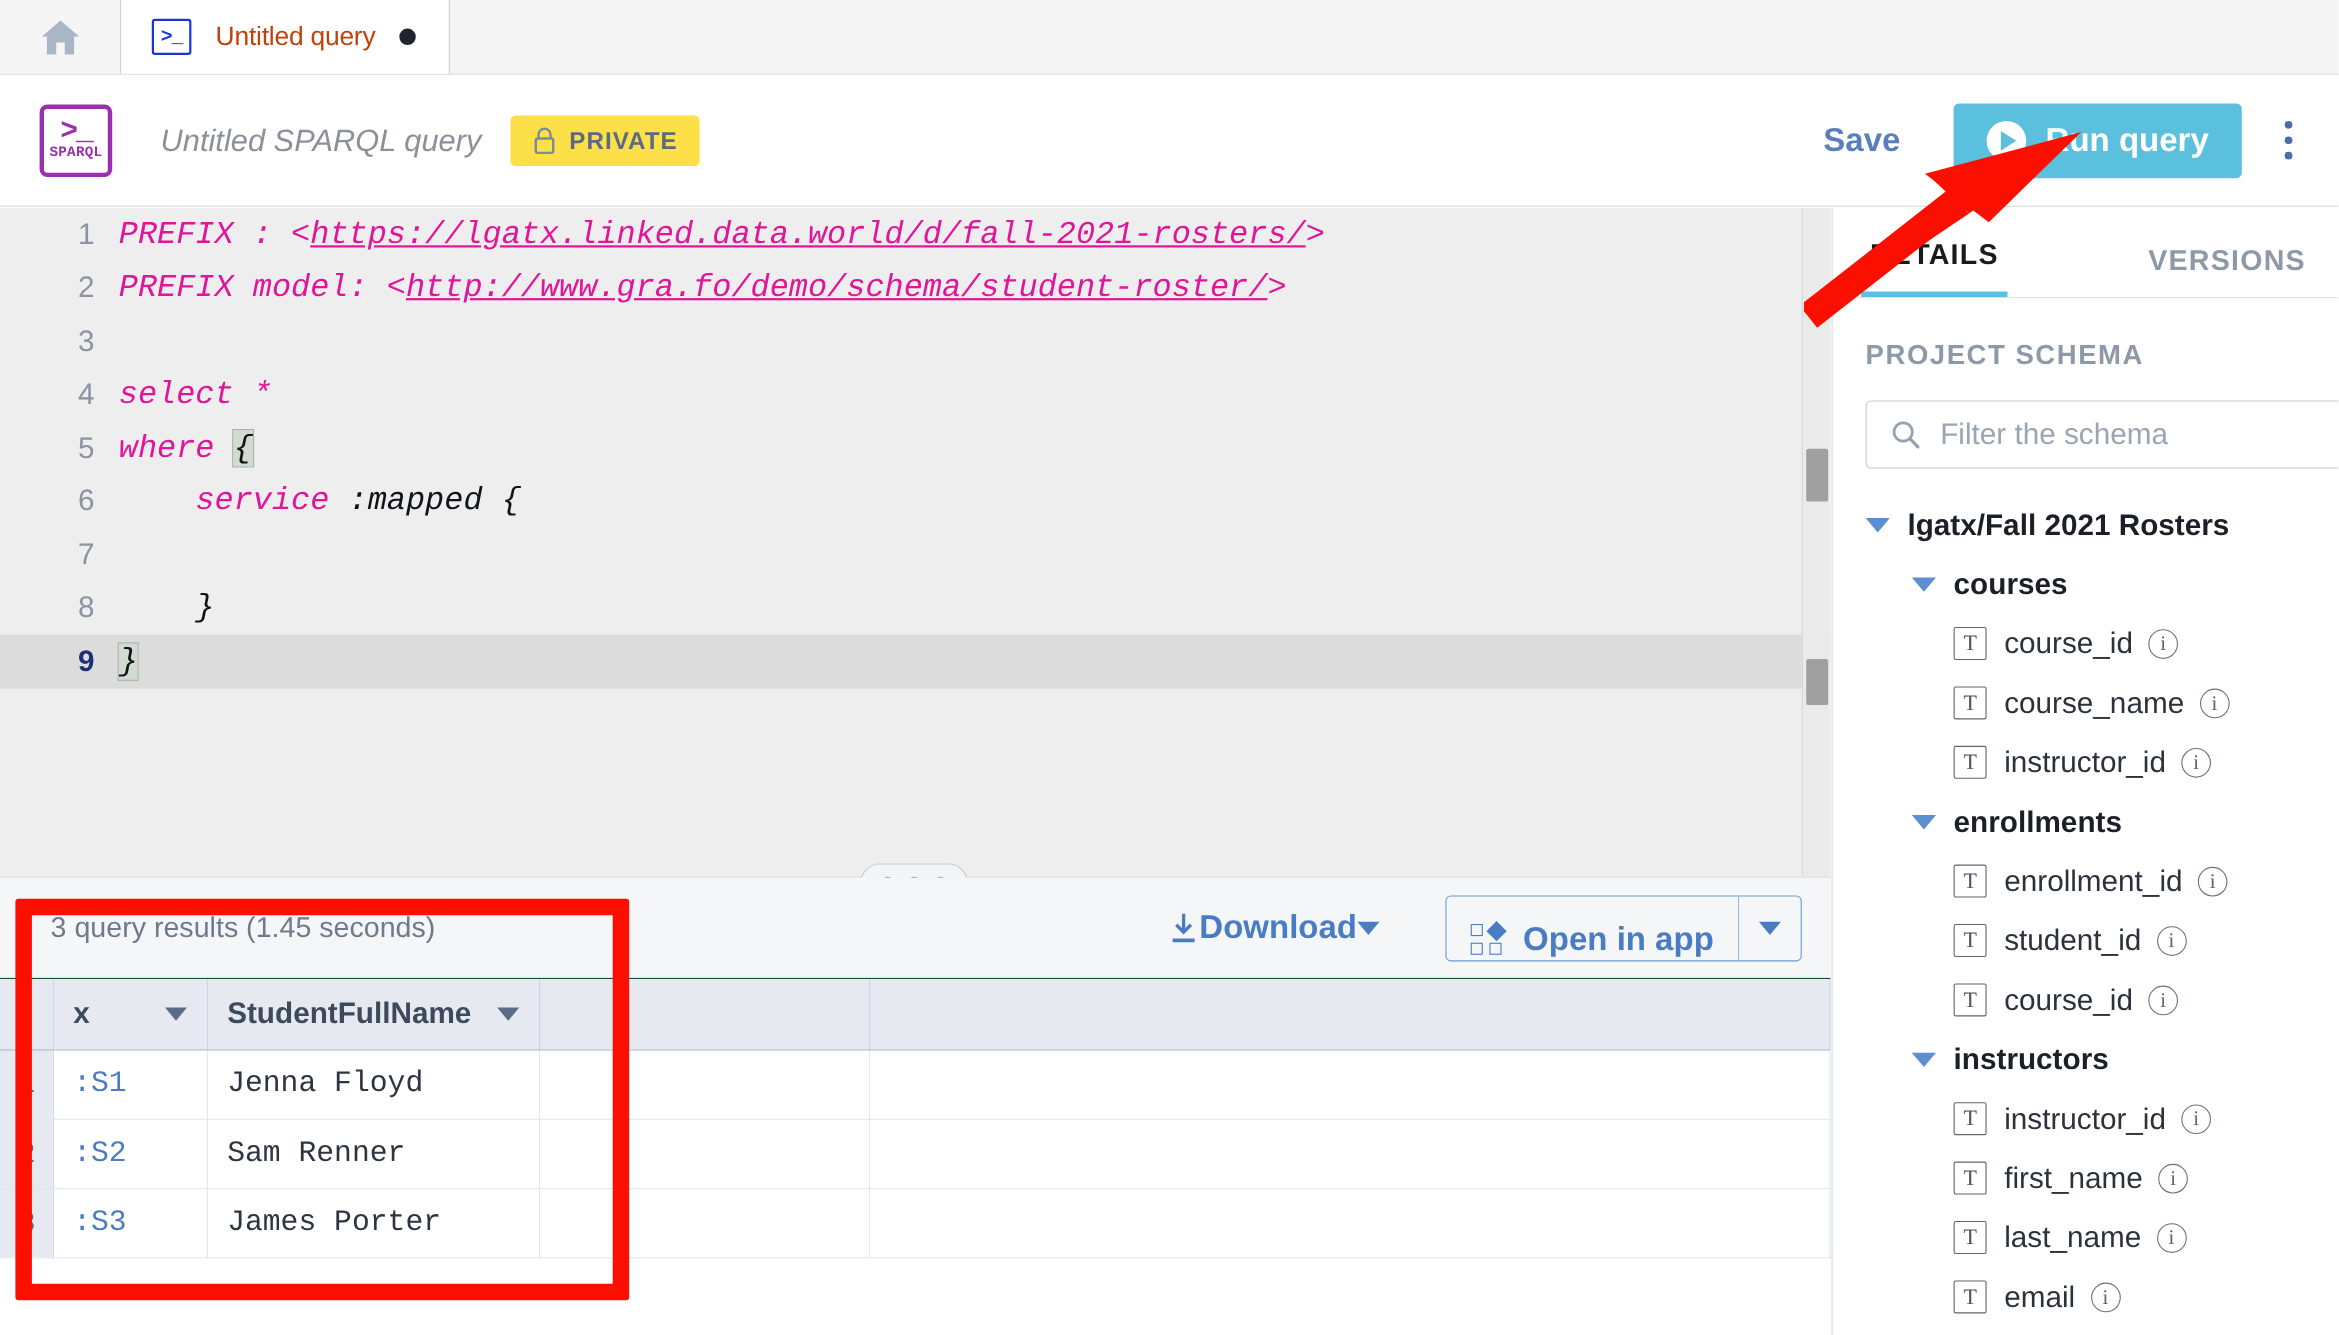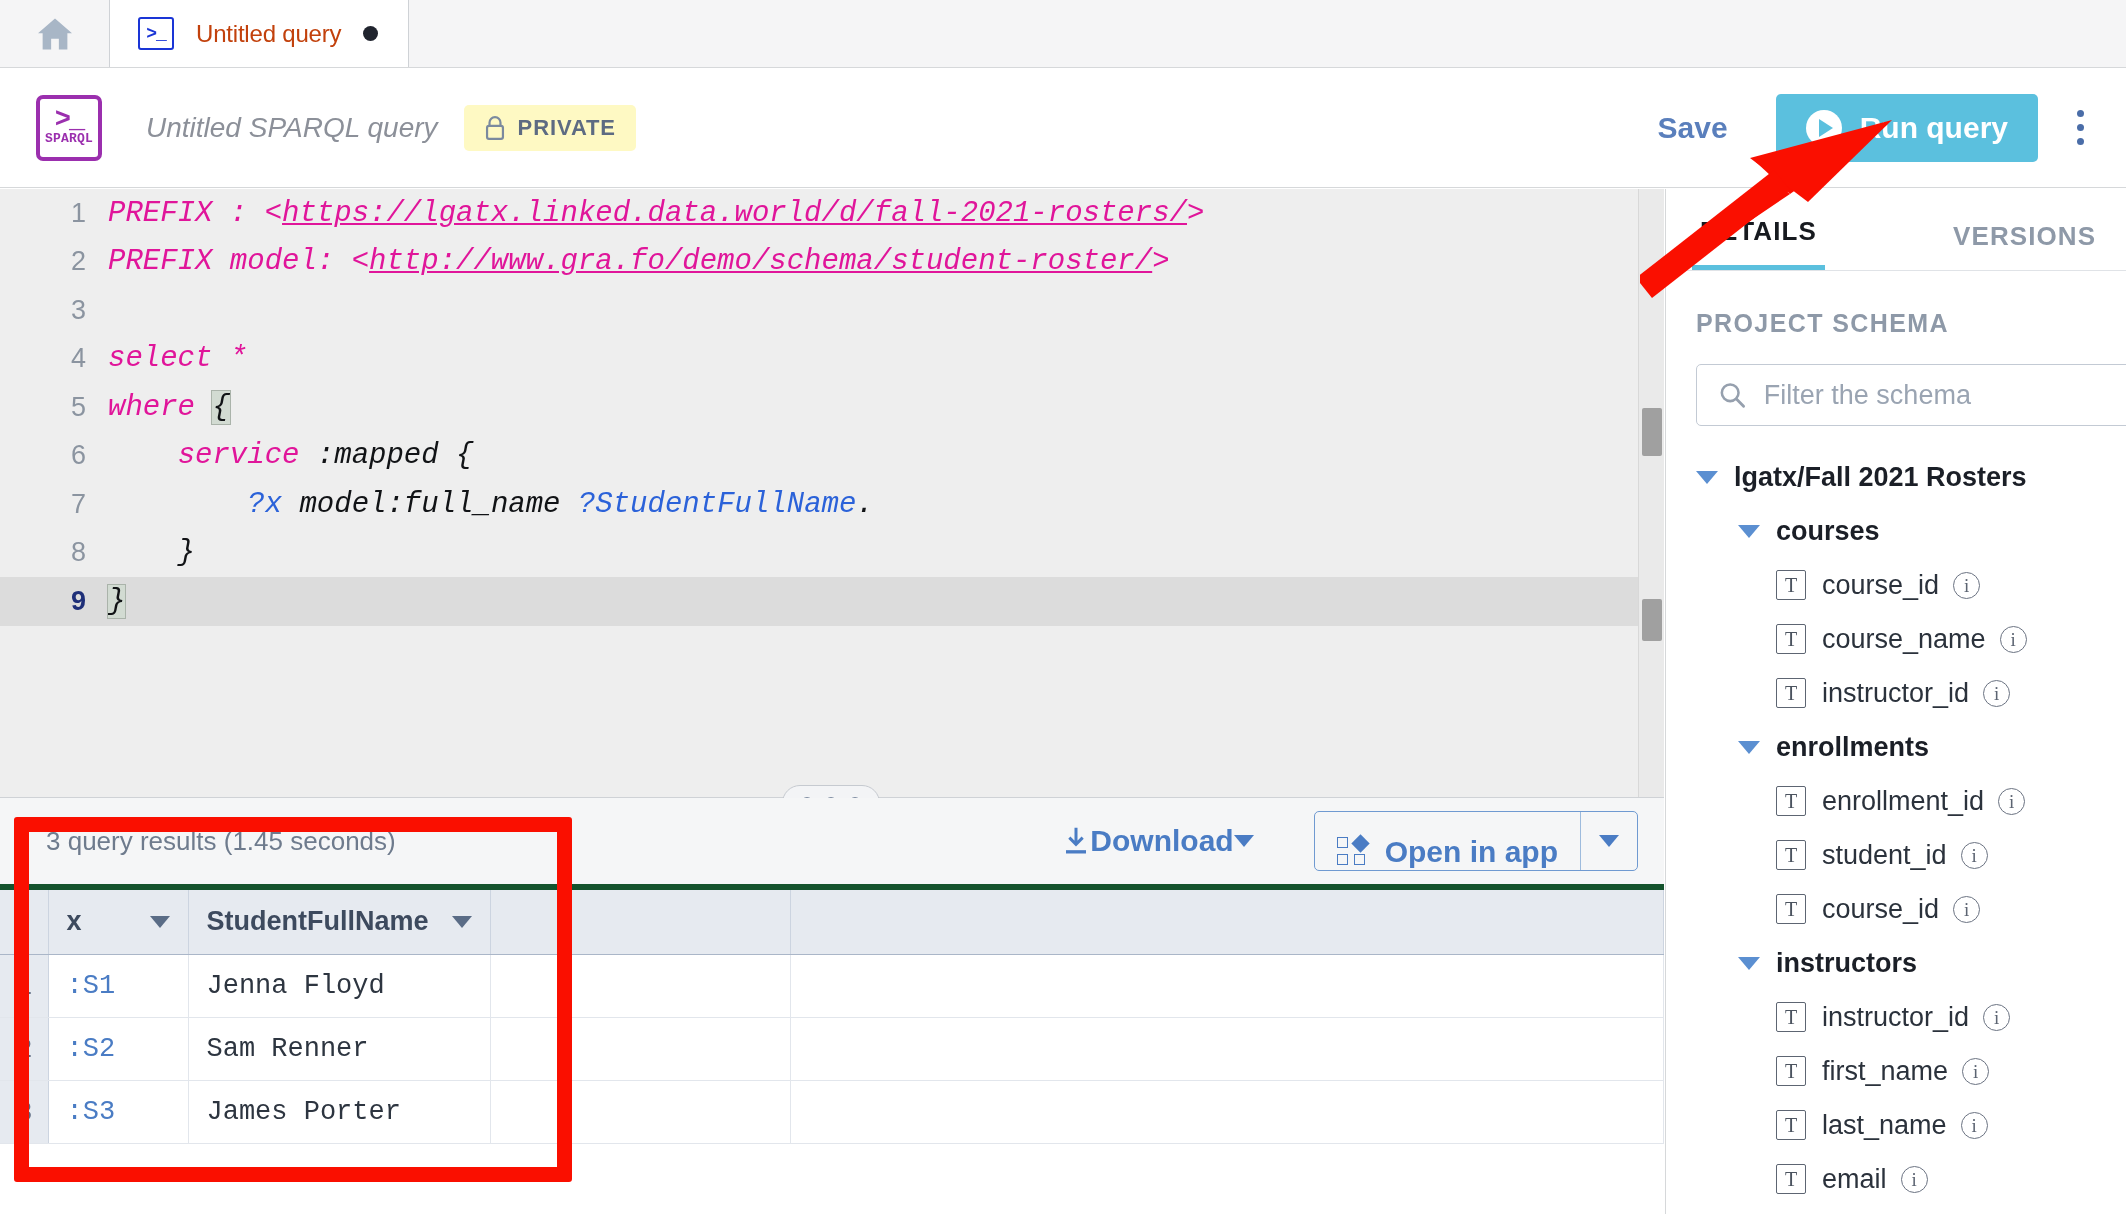--- a/index.html
+++ b/index.html
@@ -59,21 +59,21 @@
     color: #9b2fae; flex: none;
   }
   .sparql-logo .gt { font-family: "Liberation Mono", monospace; font-size: 27px; font-weight: bold; line-height: 0.85; letter-spacing: -2px; }
   .sparql-logo .wd { font-size: 13px; font-weight: bold; line-height: 1.1; letter-spacing: 0.2px; font-family: Liberation Mono, monospace; }
   .qtitle {
     font-size: 28px; font-style: italic; color: #8c9099;
     margin-left: 44px; white-space: nowrap;
   }
   .privacy-badge {
     margin-left: 26px; height: 46px;
-    background: #fef9c3; border-radius: 5px;
+    background: #fde047; border-radius: 5px;
     display: flex; align-items: center; gap: 12px;
     padding: 0 20px;
     color: #5d6b82; font-size: 22px; font-weight: bold; letter-spacing: 0.9px;
   }
   .qh-spacer { flex: 1 1 auto; }
   .save-btn {
     color: #5a7fbc; font-size: 30px; font-weight: bold;
     padding: 10px 22px; cursor: pointer; white-space: nowrap;
   }
   .run-btn {
@@ -152,21 +152,21 @@
   }
   .split-handle i { width: 12px; height: 12px; border-radius: 50%; background: #7d8ba1; }
 
   
   .results-pane {
     position: absolute; left: 0; top: 798px; width: 1664px; height: 416px;
     background: #ffffff;
   }
   .results-bar {
     position: relative; height: 92px; background: #f5f6f7;
-    border-bottom: 6px solid #14532d;
+    border-bottom: 1px solid #14532d;
     display: flex; align-items: center; padding: 0 26px 0 46px;
   }
   .results-count { font-size: 26px; color: #6e7b8d; white-space: nowrap; }
   .rb-spacer { flex: 1 1 auto; }
   .download-btn {
     display: flex; align-items: center; gap: 0;
     color: #4a7cc4; font-size: 30px; font-weight: bold;
     cursor: pointer; padding: 8px 14px; white-space: nowrap;
   }
   .openapp-btn {
@@ -336,21 +336,21 @@
   </div>
 
   <div class="editor-pane">
     <div class="code-area" id="code-area">
         <div class="code-line"><span class="ln">1</span><span class="code-txt"><span class="k-prefix">PREFIX : &lt;</span><span class="k-url">https://lgatx.linked.data.world/d/fall-2021-rosters/</span><span class="k-prefix">&gt;</span></span></div>
         <div class="code-line"><span class="ln">2</span><span class="code-txt"><span class="k-prefix">PREFIX model: &lt;</span><span class="k-url">http://www.gra.fo/demo/schema/student-roster/</span><span class="k-prefix">&gt;</span></span></div>
         <div class="code-line"><span class="ln">3</span><span class="code-txt"></span></div>
         <div class="code-line"><span class="ln">4</span><span class="code-txt"><span class="k-prefix">select *</span></span></div>
         <div class="code-line"><span class="ln">5</span><span class="code-txt"><span class="k-prefix">where </span><span class="k-punct brmatch">{</span></span></div>
         <div class="code-line"><span class="ln">6</span><span class="code-txt"><span class="k-plain">    </span><span class="k-prefix">service </span><span class="k-plain">:mapped {</span></span></div>
-        <div class="code-line"><span class="ln">7</span><span class="code-txt"><span class="k-plain">        </span><span class="k-var">?x</span><span class="k-plain"> model:full_name </span><span class="k-var">?StudentFullName</span><span class="k-plain">.</span></span></div>
+        <div class="code-line"><span class="ln">7</span></div>
         <div class="code-line"><span class="ln">8</span><span class="code-txt"><span class="k-plain">    }</span></span></div>
         <div class="code-line active"><span class="ln">9</span><span class="code-txt"><span class="k-plain brmatch">}</span></span></div>
       </div>
     <div class="edit-scroll-track">
       <div class="edit-scroll-thumb" style="top:219px;height:48px;"></div>
       <div class="edit-scroll-thumb" style="top:410px;height:42px;"></div>
     </div>
   </div>
 
   <div class="splitter"></div>

